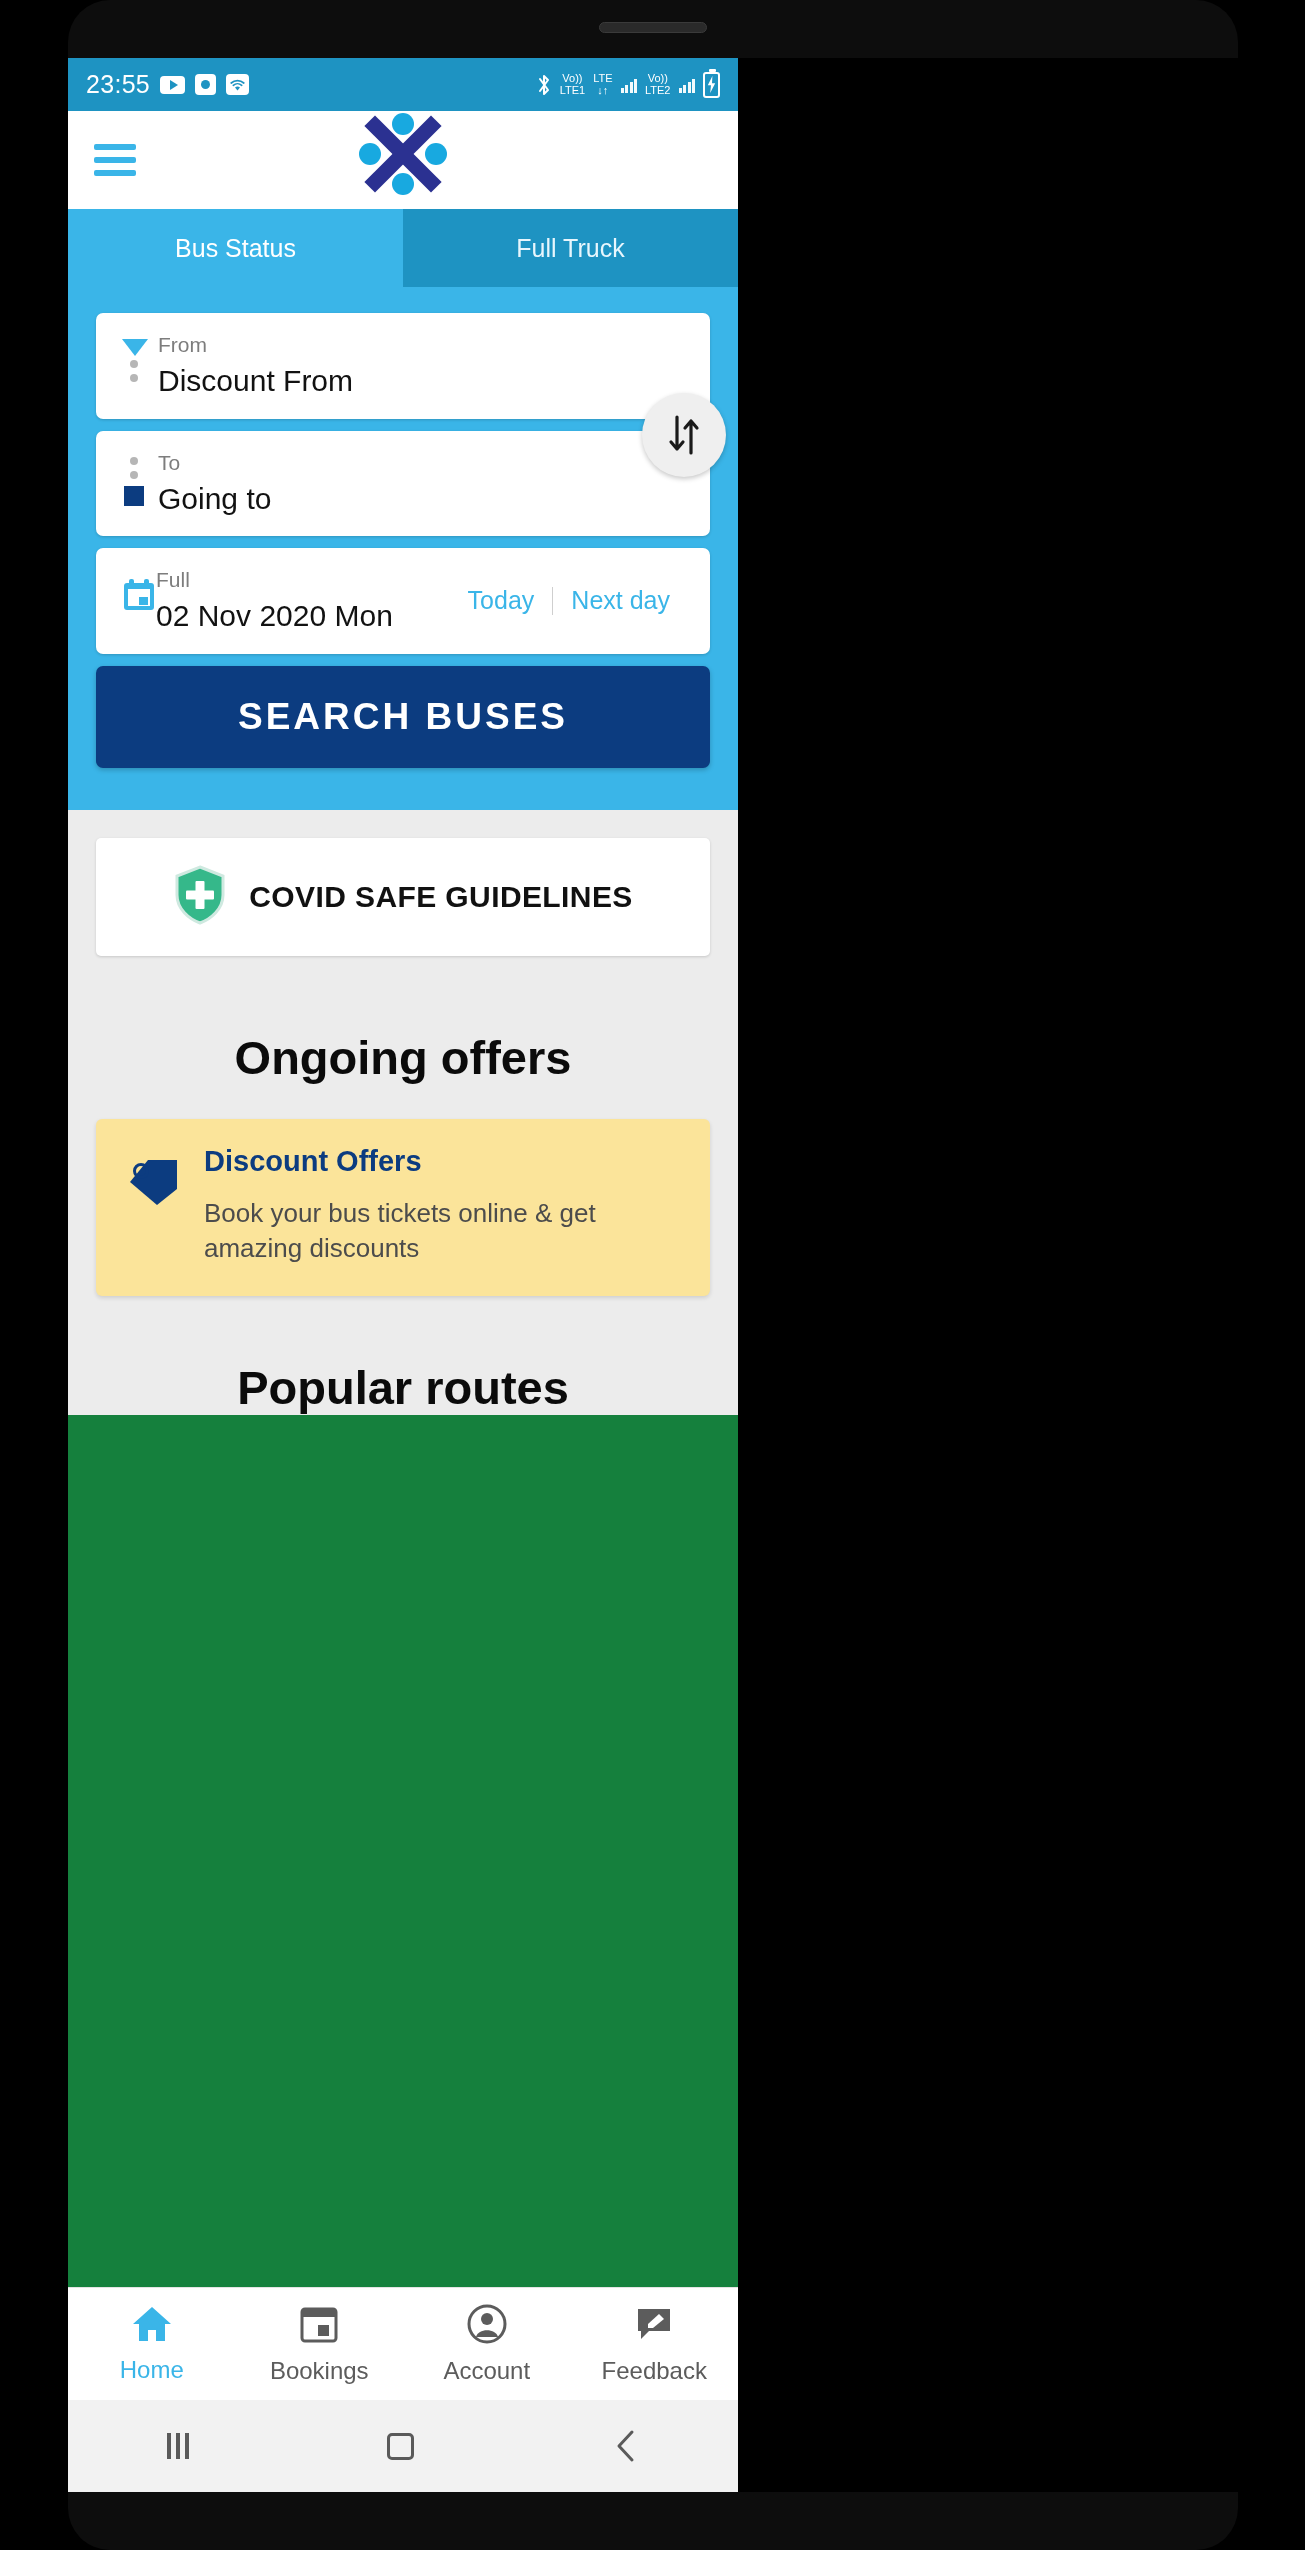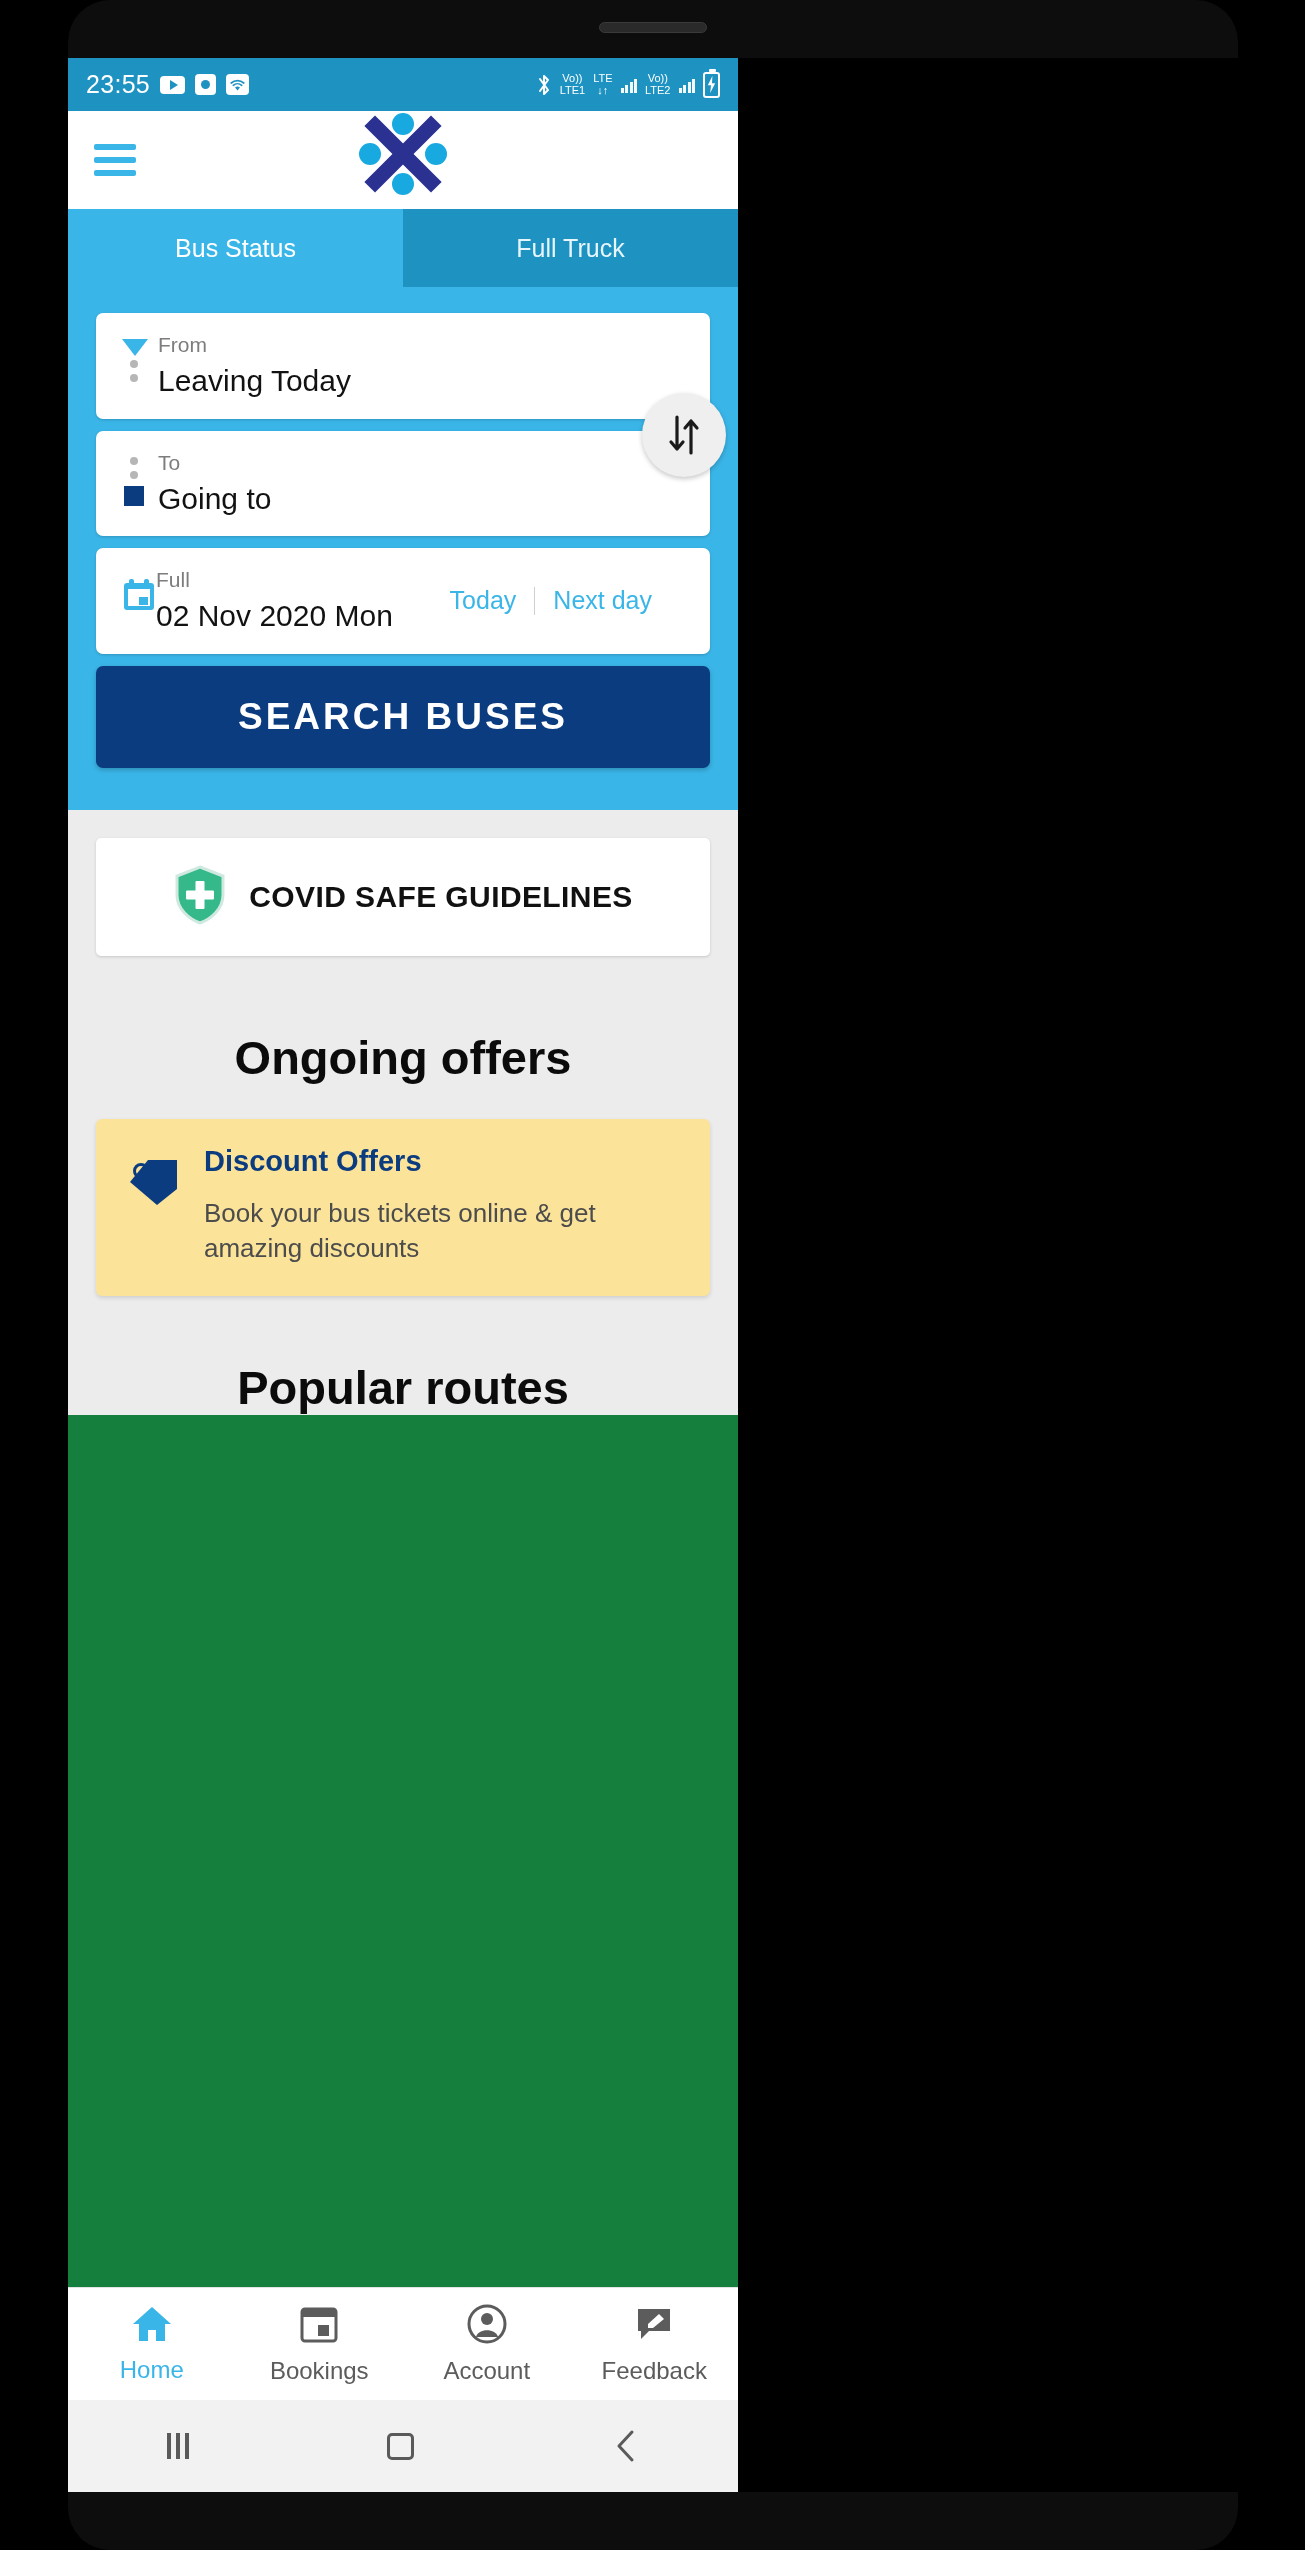--- a/index.html
+++ b/index.html
@@ -119,21 +119,21 @@
   .card-gap { height:12px; }
 
   .swap-btn {
     position:absolute; right:-16px; top:-38px; width:84px; height:84px;
     border-radius:50%; background:#efefef; box-shadow:0 2px 5px rgba(0,0,0,.22);
     display:flex; align-items:center; justify-content:center; cursor:pointer; z-index:5;
   }
 
   .date-card { display:flex; align-items:center; }
   .date-left { flex:1; display:flex; align-items:flex-start; padding:20px 0 22px 26px; }
-  .date-actions { display:flex; align-items:center; padding-right:40px; gap:0; }
+  .date-actions { display:flex; align-items:center; padding-right:22px; gap:0; }
   .date-link { font-size:25px; color:#3ab5e8; padding:0 18px; cursor:pointer; white-space:nowrap; }
   .vsep { width:1px; height:28px; background:#cfcfcf; }
 
   .search-btn {
     margin-top:12px; height:102px; background:#0c3c80; border-radius:7px;
     display:flex; align-items:center; justify-content:center; cursor:pointer;
     box-shadow:0 2px 5px rgba(0,0,0,.22);
   }
   .search-btn span { color:#fff; font-size:37px; font-weight:bold; letter-spacing:3px; }
 
@@ -295,21 +295,21 @@
         <div class="field">
           <div class="marker">
             <div class="tri-down"></div>
             <div class="dots-v">
                 <i></i>
                 <i></i>
               </div>
           </div>
           <div>
             <div class="f-label">From</div>
-            <div class="f-value">Leaving Today</div>
+            <div class="f-value">Discount From</div>
           </div>
         </div>
       </div>
 
       <div class="card-gap"></div>
 
       <div class="card">
         <div class="swap-btn">
           <svg width="40" height="44" viewBox="0 0 40 44">
             <path d="M13 4 L13 36 M13 36 L7 29 M13 36 L19 29" stroke="#1a1a1a" stroke-width="3.2" fill="none" stroke-linecap="round" stroke-linejoin="round"></path>

